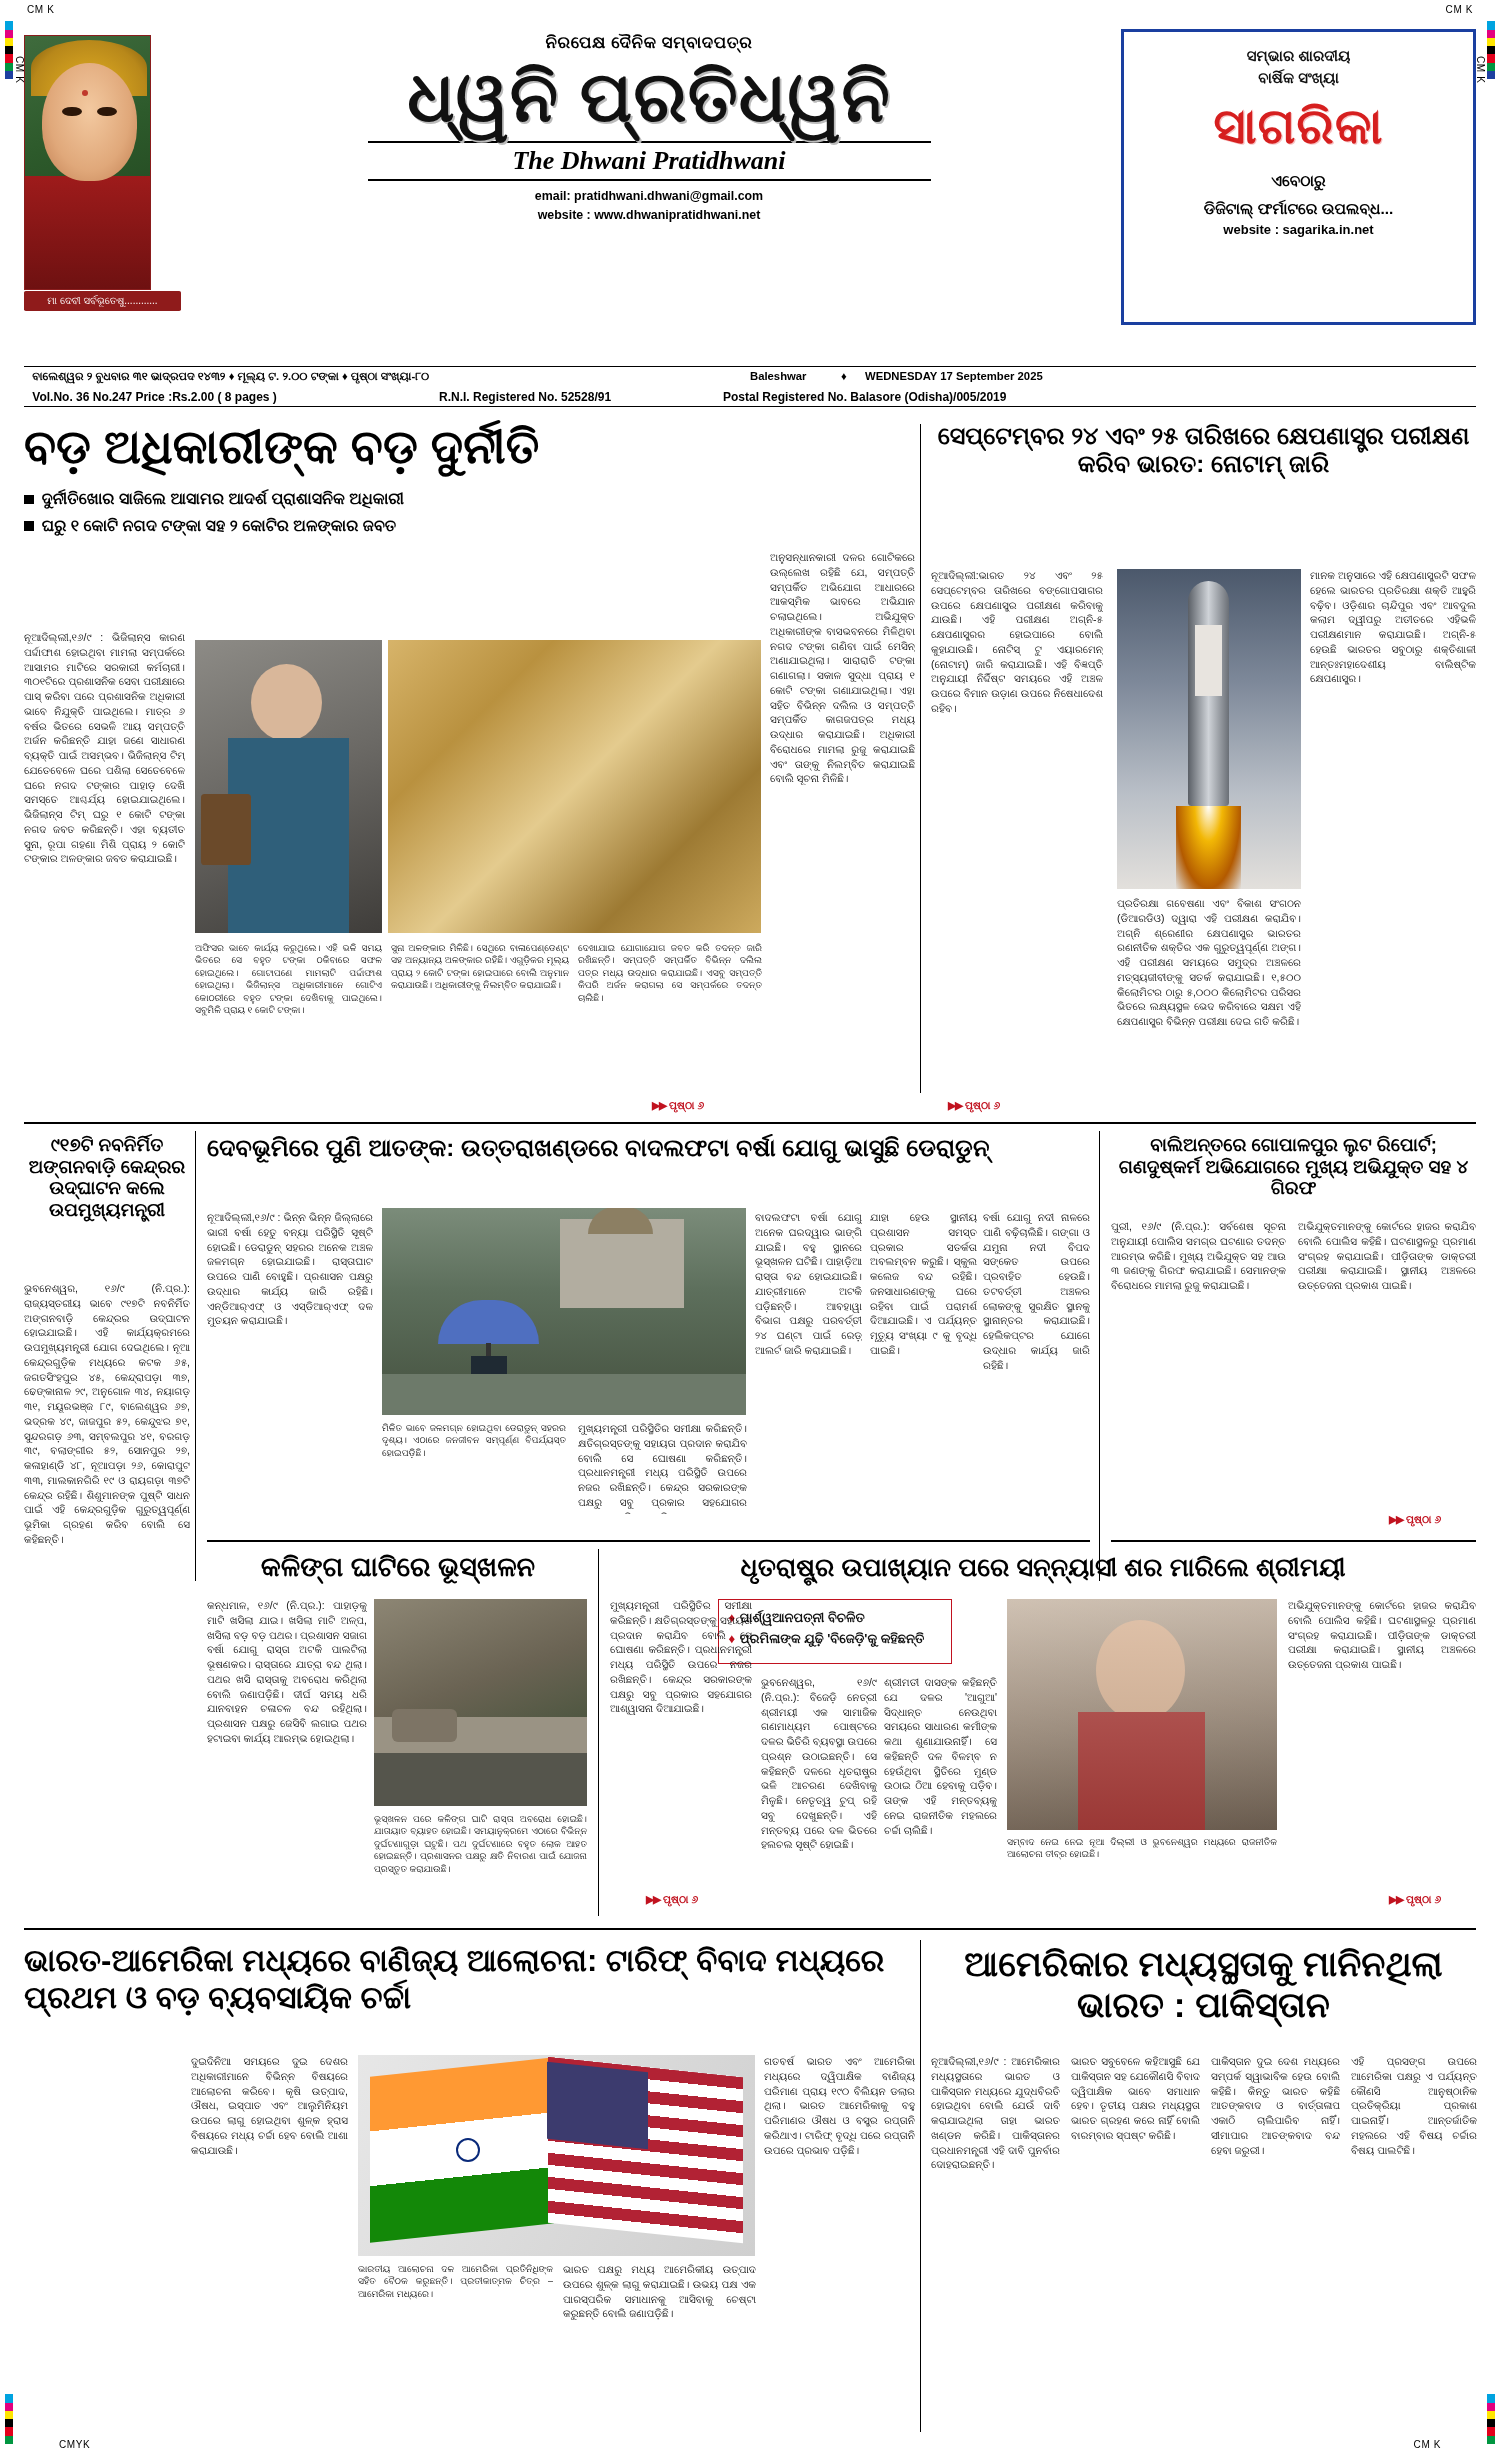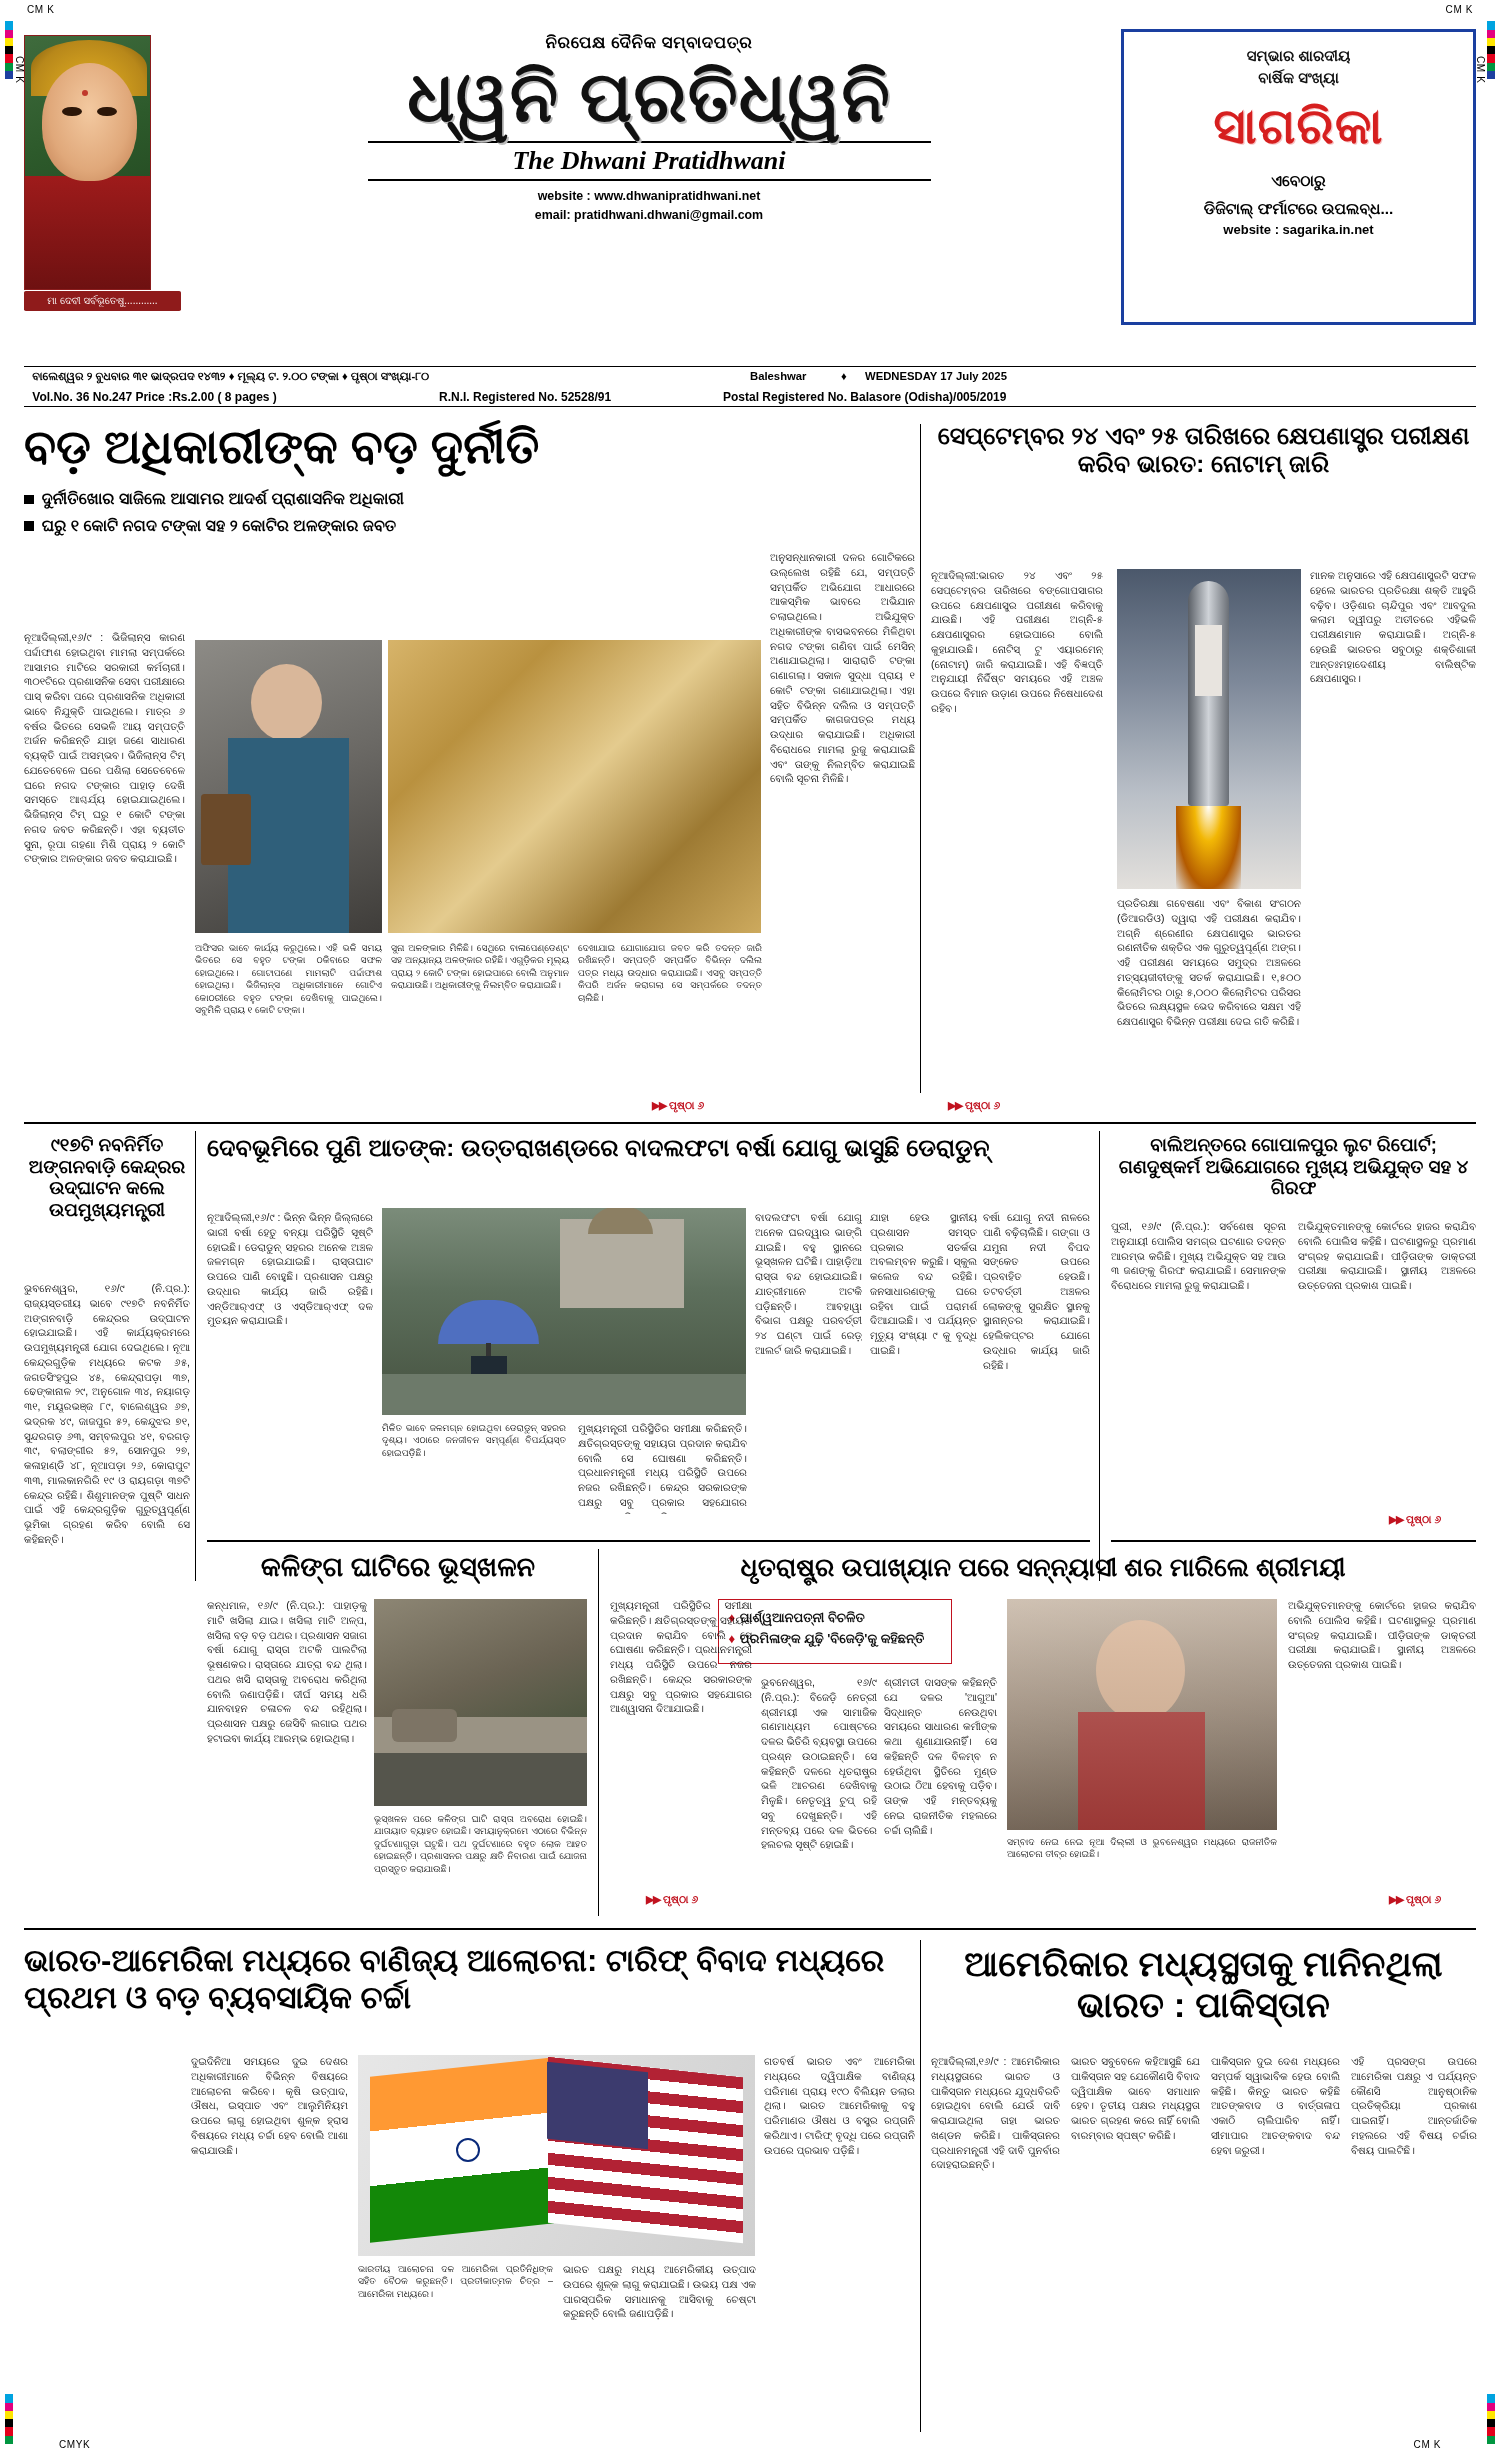--- a/index.html
+++ b/index.html
@@ -245,39 +245,39 @@
       <div style="position:absolute;left:57px;top:54px;width:6px;height:6px;border-radius:50%;background:#c0392b;"></div>
     </div>
     <div class="deity-caption">ମା ଦେବୀ ସର୍ବଭୂତେଷୁ............</div>
 
     <div class="title-block">
       <div class="tagline">ନିରପେକ୍ଷ ଦୈନିକ ସମ୍ବାଦପତ୍ର</div>
       <div class="logo-odia">ଧ୍ୱନି ପ୍ରତିଧ୍ୱନି</div>
       <div class="logo-rule"></div>
       <div class="logo-en">The Dhwani Pratidhwani</div>
       <div class="logo-rule2"></div>
+      <div class="web-line">email: pratidhwani.dhwani@gmail.com</div>
       <div class="web-line">website : www.dhwanipratidhwani.net</div>
-      <div class="web-line">email: pratidhwani.dhwani@gmail.com</div>
     </div>
 
     <div class="ad-box">
       <div class="ad-top">ସମ୍ଭାର ଶାରଦୀୟ</div>
       <div class="ad-top">ବାର୍ଷିକ ସଂଖ୍ୟା</div>
       <div class="ad-logo">ସାଗରିକା</div>
       <div class="ad-mid">ଏବେଠାରୁ</div>
       <div class="ad-mid" style="margin-top:3.6px;">ଡିଜିଟାଲ୍ ଫର୍ମାଟରେ ଉପଲବ୍ଧ...</div>
       <div class="ad-web">website : sagarika.in.net</div>
     </div>
   </div>
 
   <div class="infobar">
     <div style="position:absolute; left:8.3px; top:3px;" class="cell lineA">ବାଲେଶ୍ୱର ୨ ବୁଧବାର ୩୧ ଭାଦ୍ରପଦ ୧୪୩୨ ♦ ମୂଲ୍ୟ ଟ. ୨.୦୦ ଟଙ୍କା ♦ ପୃଷ୍ଠା ସଂଖ୍ୟା-୮୦</div>
     <div style="position:absolute; left:726px; top:3px;" class="cell lineA">Baleshwar</div>
     <div style="position:absolute; left:817px; top:3px;" class="cell lineA">♦</div>
-    <div style="position:absolute; left:841px; top:3px;" class="cell lineA">WEDNESDAY 17 July 2025</div>
+    <div style="position:absolute; left:841px; top:3px;" class="cell lineA">WEDNESDAY 17 September 2025</div>
     <div style="position:absolute; left:8.3px; top:22.5px;" class="cell">Vol.No. 36   No.247   Price :Rs.2.00  ( 8 pages )</div>
     <div style="position:absolute; left:415px; top:22.5px;" class="cell">R.N.I. Registered No. 52528/91</div>
     <div style="position:absolute; left:699px; top:22.5px;" class="cell">Postal Registered No. Balasore (Odisha)/005/2019</div>
   </div>
 
   <div style="position:absolute; left:24px; top:421px; width:891px;">
     <div class="headline" style="font-size:47px; line-height:1.1;">ବଡ଼ ଅଧିକାରୀଙ୍କ ବଡ଼ ଦୁର୍ନୀତି</div>
 
     <div style="margin-top:16.6px;">
       <div class="bullet-line">

